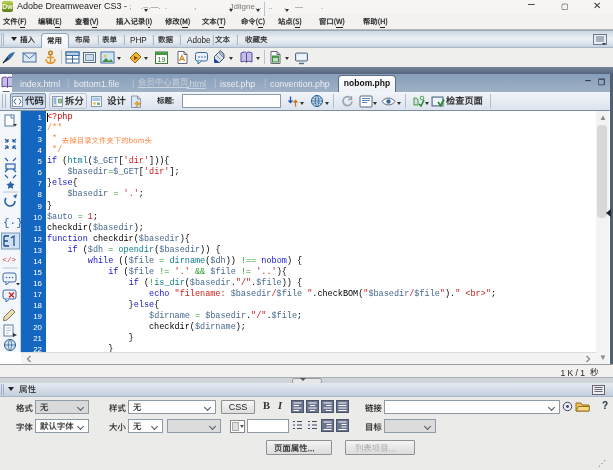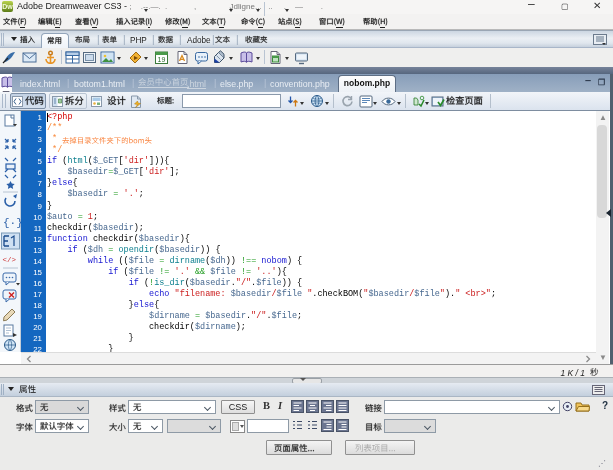--- a/index.html
+++ b/index.html
@@ -62,21 +62,21 @@
 #code .p { color:#d40000; }
 .caret { position:absolute; left:47px; top:112px; width:1px; height:10px; background:#000; }
 
 
 #hscroll { left:21px; top:352px; width:575px; height:12px; background:#f3f3f3; border-top:1px solid #dcdcdc; }
 #vscroll { left:596px; top:111px; width:13px; height:253px; background:#f3f3f3; }
 #vthumb { position:absolute; left:1px; top:14px; width:10px; height:93px; background:#d8d8d8; border-radius:4px; }
 .sarrow { position:absolute; color:#8a8a8a; font-size:8px; }
 
 
-#statusbar { left:0; top:364px; width:613px; height:13px; background:#f2f1f0; border-top:1px solid #9b9b9b;font-style:italic; }
+#statusbar { left:0; top:364px; width:613px; height:13px; background:#f2f1f0; border-top:1px solid #9b9b9b; }
 
 
 #splitter { left:0; top:377px; width:613px; height:6px; background:#cfd4d9; border-top:1px solid #aab0b6; }
 #splitgrip { position:absolute; left:292px; top:0px; width:30px; height:6px; background:#e6e6e6; border:1px solid #9aa0a6; border-radius:2px; }
 
 
 #props { left:0; top:383px; width:613px; height:87px; background:#ebebea; }
 #propshdr { position:absolute; left:0; top:0; width:613px; height:14px; background:linear-gradient(#e6ebf2,#c3cfdd); border-bottom:1px solid #aab6c4; }
 .combo { position:absolute; height:14px; background:#fff; border:1px solid #8e9aa6; }
 .combo .ca { position:absolute; right:5px; top:3.5px; width:5px; height:5px; border-right:1.2px solid #4a5662; border-bottom:1.2px solid #4a5662; transform:rotate(45deg); }
@@ -409,35 +409,35 @@
     <rect x="1.5" y="3" width="12" height="8" rx="1" fill="#cfe0f0" stroke="#55697f"></rect>
     <rect x="3" y="4.5" width="9" height="5" fill="#eef4fa"></rect>
     <path d="M5 13.5 L10 13.5" stroke="#55697f" stroke-width="1.4"></path>
   </svg>
 
   <div id="darkband" class="abs"></div>
 
   <div id="tabbar" class="abs">
     <span class="dtab" style="left:8px;">index.html</span>
     <span class="dsep" style="left:55px;">|</span>
-    <span class="dtab" style="left:62px;">bottom1.html</span>
+    <span class="dtab" style="left:62px;">bottom1.file</span>
     <span class="dsep" style="left:120px;">|</span>
     <div class="dtab" style="left:126px; top:3px; border-bottom:1px solid #ccd5df; padding-bottom:0px;">
       <svg width="51" height="10" style="display:block">
         <path transform="translate(0.00 8.15) scale(0.008400 -0.008400)" d="M157 -58C195 -44 251 -40 781 5C804 -25 824 -54 838 -79L905 -38C861 37 766 145 676 225L613 191C652 155 692 113 728 71L273 36C344 102 415 182 477 264H918V337H89V264H375C310 175 234 96 207 72C176 43 153 24 131 19C140 -1 153 -41 157 -58ZM504 840C414 706 238 579 42 496C60 482 86 450 97 431C155 458 211 488 264 521V460H741V530H277C363 586 440 649 503 718C563 656 647 588 741 530C795 496 853 466 910 443C922 463 947 494 963 509C801 565 638 674 546 769L576 809Z" fill="#ccd5df"></path>
         <path transform="translate(8.40 8.15) scale(0.008400 -0.008400)" d="M268 730H735V616H268ZM190 795V551H817V795ZM455 327V235C455 156 427 49 66 -22C83 -38 106 -67 115 -84C489 0 535 129 535 234V327ZM529 65C651 23 815 -42 898 -84L936 -20C850 21 685 82 566 120ZM155 461V92H232V391H776V99H856V461Z" fill="#ccd5df"></path>
         <path transform="translate(16.80 8.15) scale(0.008400 -0.008400)" d="M458 840V661H96V186H171V248H458V-79H537V248H825V191H902V661H537V840ZM171 322V588H458V322ZM825 322H537V588H825Z" fill="#ccd5df"></path>
         <path transform="translate(25.20 8.15) scale(0.008400 -0.008400)" d="M295 561V65C295 -34 327 -62 435 -62C458 -62 612 -62 637 -62C750 -62 773 -6 784 184C763 190 731 204 712 218C705 45 696 9 634 9C599 9 468 9 441 9C384 9 373 18 373 65V561ZM135 486C120 367 87 210 44 108L120 76C161 184 192 353 207 472ZM761 485C817 367 872 208 892 105L966 135C945 238 889 392 831 512ZM342 756C437 689 555 590 611 527L665 584C607 647 487 741 393 805Z" fill="#ccd5df"></path>
         <path transform="translate(33.60 8.15) scale(0.008400 -0.008400)" d="M243 312H755V210H243ZM243 373V472H755V373ZM243 150H755V44H243ZM228 815C259 782 294 736 313 702H54V632H456C450 602 442 568 433 539H168V-80H243V-23H755V-80H833V539H512L546 632H949V702H696C725 737 757 779 785 820L702 842C681 800 643 742 611 702H345L389 725C370 758 331 808 294 844Z" fill="#ccd5df"></path>
         <path transform="translate(42.00 8.15) scale(0.008400 -0.008400)" d="M464 462V281C464 174 421 55 50 -19C66 -35 87 -64 96 -80C485 4 541 143 541 280V462ZM545 110C661 56 812 -27 885 -83L932 -23C854 32 703 111 589 161ZM171 595V128H248V525H760V130H839V595H478C497 630 517 673 535 715H935V785H74V715H449C437 676 419 631 403 595Z" fill="#ccd5df"></path>
       </svg>
     </div>
     <span class="dtab" style="left:175px; text-decoration:underline; color:#ccd5df;">.html</span>
     <span class="dsep" style="left:202px;">|</span>
-    <span class="dtab" style="left:208px;">else.php</span>
+    <span class="dtab" style="left:208px;">isset.php</span>
     <span class="dsep" style="left:252px;">|</span>
     <span class="dtab" style="left:258px;">convention.php</span>
     <div id="activetab">nobom.php</div>
     <span class="wctl" style="left:573px;top:0px;font-size:11px;">–</span>
     <span class="wctl" style="left:586px; font-size:8px; top:4px;">❐</span>
     <span class="wctl" style="left:598px;top:2px;">×</span>
   </div>
 
   <div id="doctb" class="abs">
     <div class="grip"></div>

